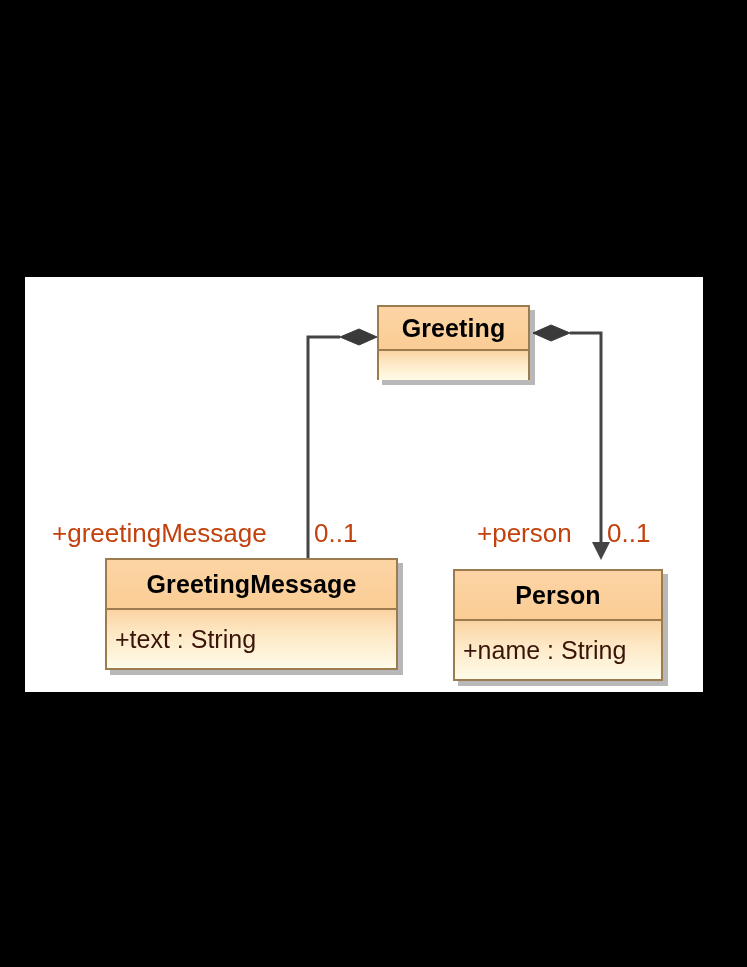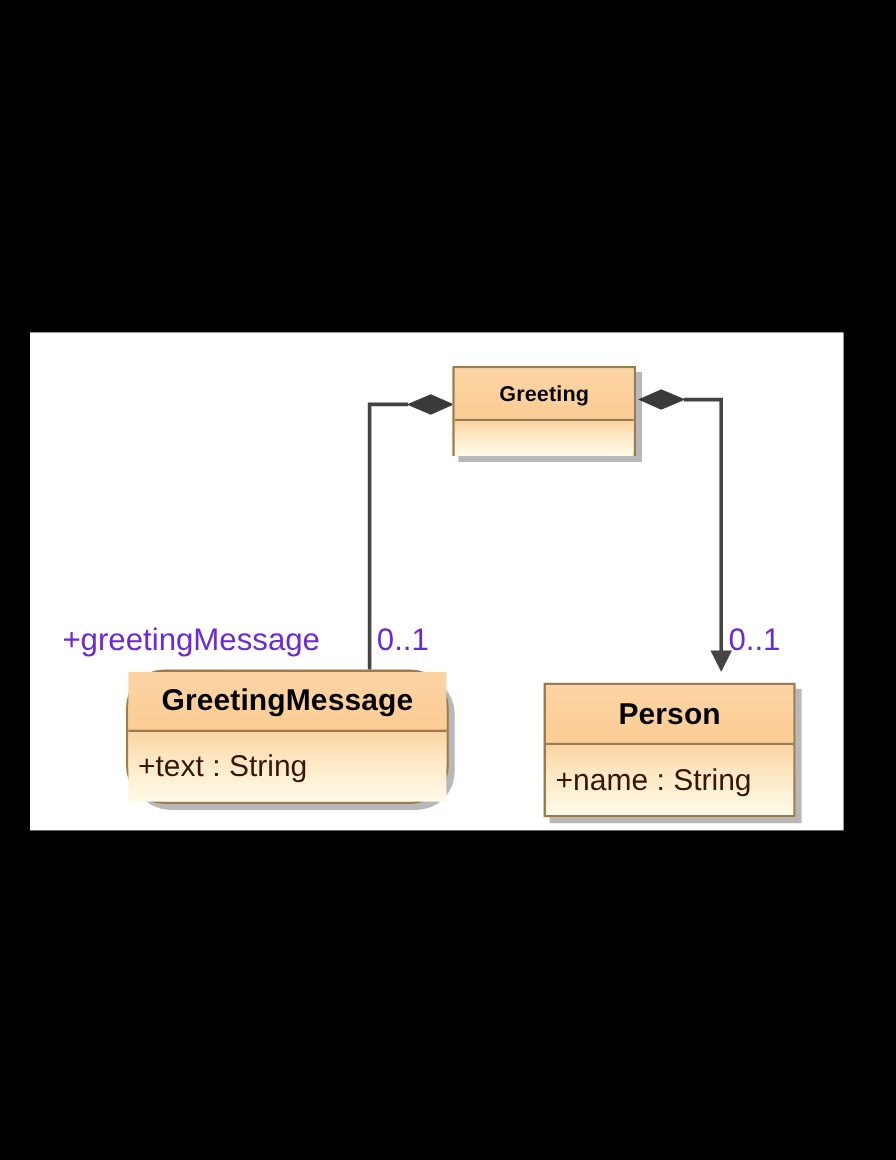--- a/index.html
+++ b/index.html
@@ -63,48 +63,47 @@
     padding-left: 8px;
     white-space: nowrap;
   }
   
   #class-greeting {
     left: 352px;   
     top: 28px;     
     width: 153px;
     height: 75px;
   }
-  #class-greeting .uml-header { height: 44px; font-size: 18px; }
+  #class-greeting .uml-header { height: 44px; font-size: 25px; }
   #class-greeting .uml-body   { height: 29px; }
   
   #class-greetingmessage {
     left: 80px;    
     top: 281px;    
-    width: 269px;
+    width: 293px;
     height: 112px;
-    border-radius: 32px;
   }
   #class-greetingmessage .uml-header { height: 50px; font-size: 25px; }
   #class-greetingmessage .uml-body   { height: 58px; }
   #class-greetingmessage .uml-attr   { font-size: 25px; }
   
   #class-person {
     left: 428px;   
     top: 292px;
     width: 210px;
     height: 112px;
   }
   #class-person .uml-header { height: 50px; font-size: 25px; }
   #class-person .uml-body   { height: 58px; }
   #class-person .uml-attr   { font-size: 25px; padding-left: 8px; }
   
   .assoc-label {
     position: absolute;
     font-size: 26px;
-    color: #6d28d9;
+    color: #c2410c;
     white-space: nowrap;
     z-index: 6;
   }
   #label-greetingmessage-role { left: 27px;  top: 241px; }  
   #label-greetingmessage-mult { left: 289px; top: 241px; }  
   #label-person-role          { left: 452px; top: 241px; }  
   #label-person-mult          { left: 582px; top: 241px; }  
 </style>
 </head>
 <body>
@@ -142,16 +141,17 @@
     <div class="uml-class" id="class-person">
       <div class="uml-header">Person</div>
       <div class="uml-body">
         <span class="uml-attr">+name : String</span>
       </div>
     </div>
 
     <div class="assoc-label" id="label-greetingmessage-role">+greetingMessage</div>
     <div class="assoc-label" id="label-greetingmessage-mult">0..1</div>
 
+    <div class="assoc-label" id="label-person-role">+person</div>
     <div class="assoc-label" id="label-person-mult">0..1</div>
 
   </div>
 </div>
 
 </body></html>

